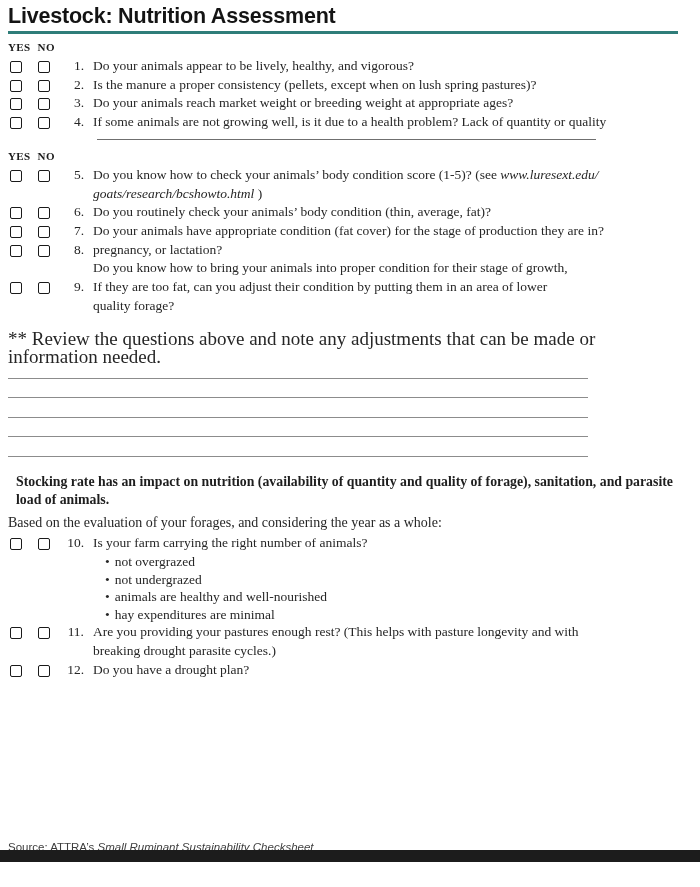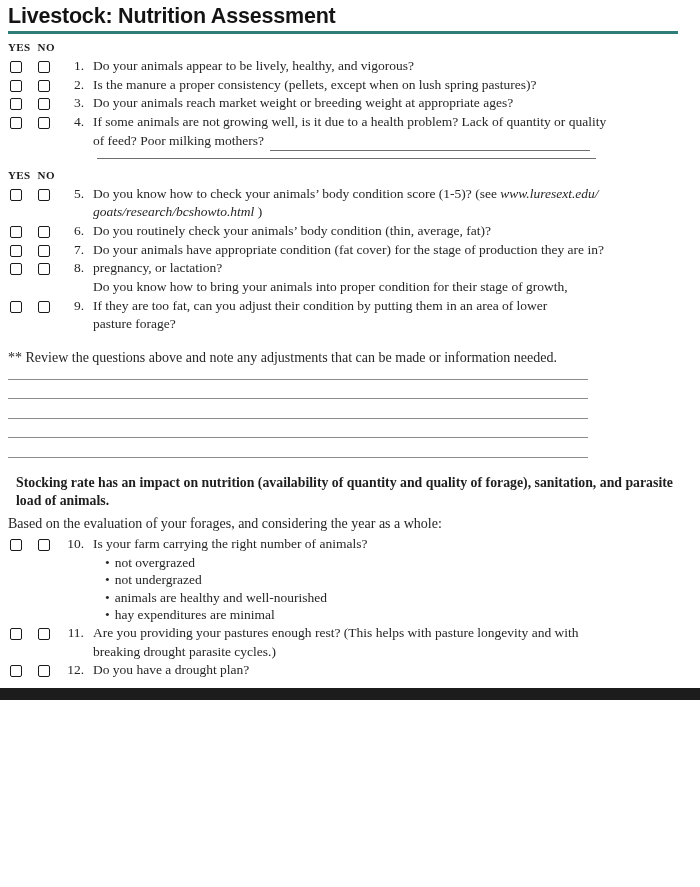--- a/index.html
+++ b/index.html
@@ -1,18 +1,18 @@
 <!DOCTYPE html>
 <html style="--accent_rule: #2f7d79; --footer_bar: #1c1c1c; --line_gray: #8c8c8c;"><head>
 <meta charset="utf-8">
 <style>
   html,body{margin:0;padding:0;background:#ffffff;}
   .page{
     position:relative;
-    width:700px;height:700px;
+    width:700px;height:862px;
     box-sizing:border-box;
     padding:0 22px 0 8px;
     overflow:hidden;
     background:#ffffff;
     font-family:"Liberation Serif", serif;
     color:#262626;
   }
   
   .title{
     margin:0;padding-top:3px;
@@ -42,21 +42,21 @@
   .q4line2{display:flex;align-items:flex-end;width:497px;}
   .q4line2 .fill{flex:1;margin-left:6px;border-bottom:1.4px solid #6f6f6f;height:14px;}
   .url{font-style:italic;}
   
   .answer-line{margin:7px 0 0 89px;width:499px;height:0;border-bottom:1.5px solid #6f6f6f;}
   .yesno2{margin-top:10px;}
   
   .bullet{display:flex;line-height:17.5px;margin-left:12px;white-space:nowrap;}
   .bdot{margin-right:5px;}
   
-  .review{margin:15px 0 0 0;font-size:14px;line-height:18px;}
+  .review{margin:15px 0 0 0;font-size:19px;line-height:18px;}
   .write-lines{margin-top:-7px;}
   .write-line{height:18.5px;width:580px;border-bottom:1.6px solid var(--line_gray,#8c8c8c);}
   
   .bold-note{margin:16px 0 0 8px;font-weight:bold;font-size:13.8px;line-height:18.5px;max-width:682px;color:#1e1e1e;}
   .based{margin:4px 0 2px 0;font-size:14px;line-height:18.5px;}
   
   .source{
     position:absolute;left:8px;top:841px;margin:0;
     font-family:"Liberation Sans", sans-serif;
     font-size:11.5px;color:#3e3e3e;
@@ -97,24 +97,20 @@
     <span class="qnum">3.</span>
     <div class="qtext">Do your animals reach market weight or breeding weight at appropriate ages?</div>
   </div>
 
   <div class="qrow">
     <span class="cb"></span>
     <span class="cb cb2"></span>
     <span class="qnum">4.</span>
     <div class="qtext">
       <div class="qline">If some animals are not growing well, is it due to a health problem? Lack of quantity or quality</div>
-      <div class="q4line2">
-        <span>of feed? Poor milking mothers?</span>
-        <span class="fill"></span>
-      </div>
     </div>
   </div>
 
   <div class="answer-line"></div>
 
   <div class="yesno yesno2">
     <span class="yn-yes">YES</span><span class="yn-no">NO</span>
   </div>
 
   <div class="qrow mt4">
@@ -150,21 +146,21 @@
       <div class="qline">Do you know how to bring your animals into proper condition for their stage of growth,</div>
     </div>
   </div>
 
   <div class="qrow">
     <span class="cb"></span>
     <span class="cb cb2"></span>
     <span class="qnum">9.</span>
     <div class="qtext">
       <div class="qline">If they are too fat, can you adjust their condition by putting them in an area of lower</div>
-      <div class="qline">pasture forage?</div>
+      <div class="qline">quality forage?</div>
     </div>
   </div>
 
   <p class="review">** Review the questions above and note any adjustments that can be made or information needed.</p>
 
   <div class="write-lines">
     <div class="write-line"></div>
     <div class="write-line"></div>
     <div class="write-line"></div>
     <div class="write-line"></div>

